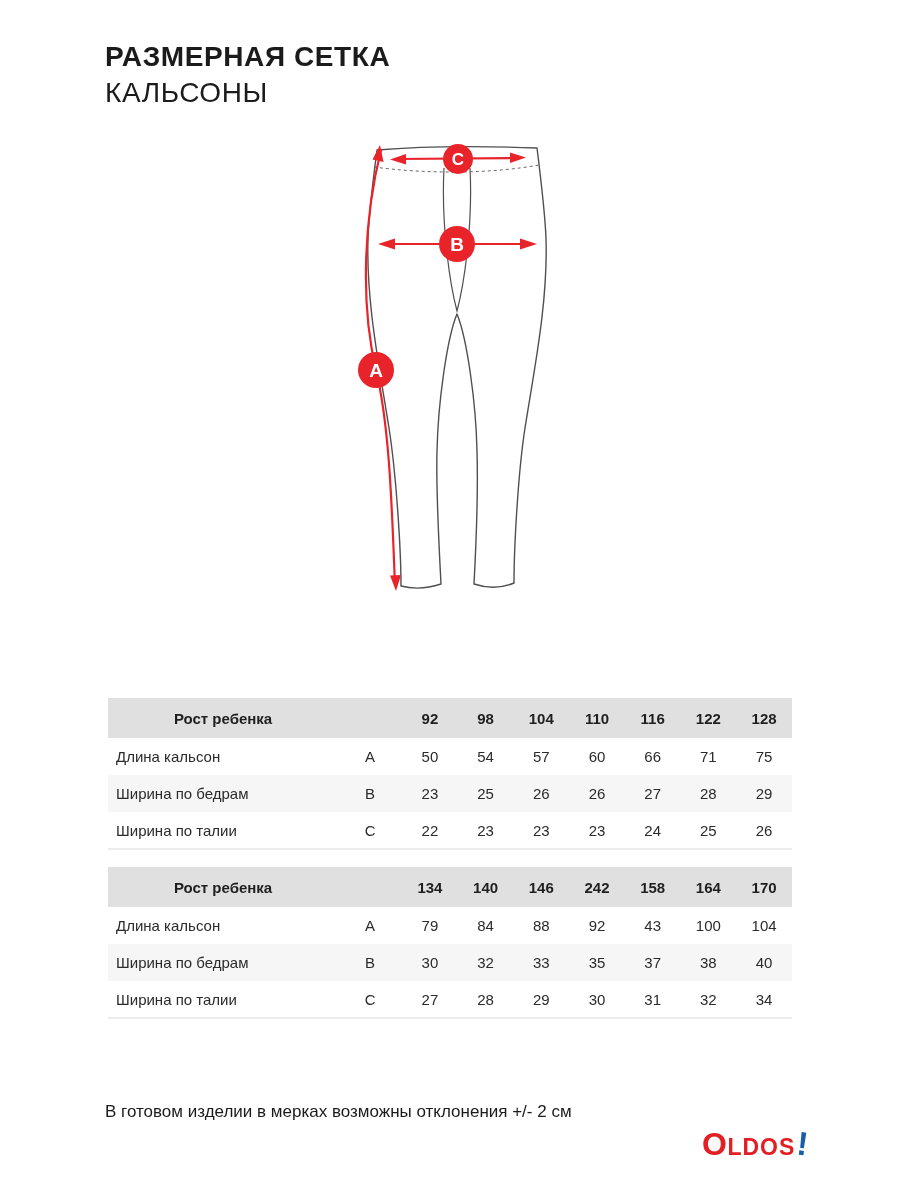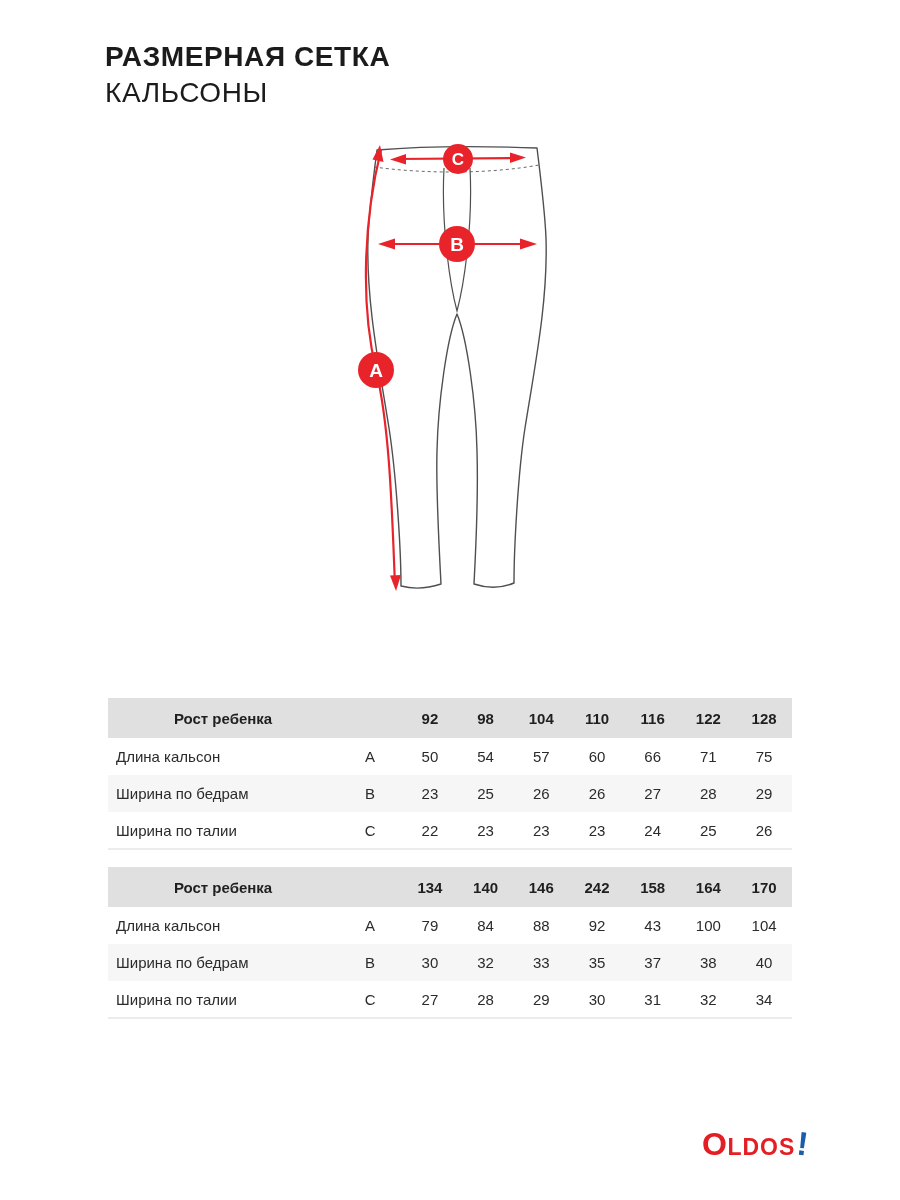--- a/index.html
+++ b/index.html
@@ -341,20 +341,21 @@
             <td class="value-cell">30</td>
             <td class="value-cell">31</td>
             <td class="value-cell">32</td>
             <td class="value-cell">34</td>
           </tr>
         </tbody>
       </table>
     </div>
 
   <div class="notes">
+    <div>В готовом изделии в мерках возможны отклонения +/- 2 см</div>
   </div>
 
   <div class="logo">
     <span class="logo-o">O</span>
     <span class="logo-rest">LDOS</span>
     <span class="logo-excl">!</span>
   </div>
 
 </div>
 

